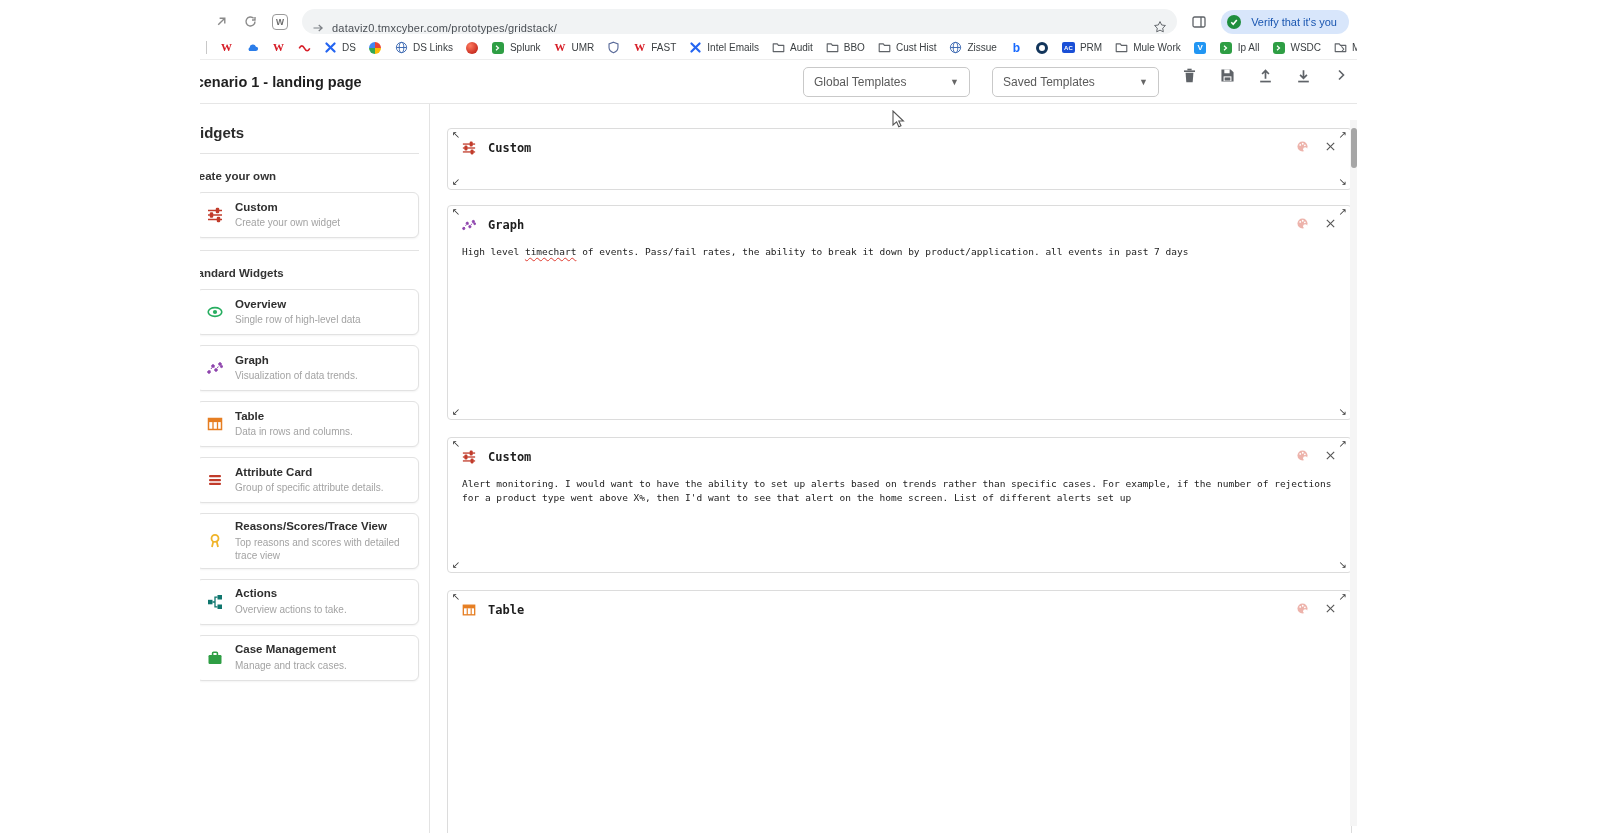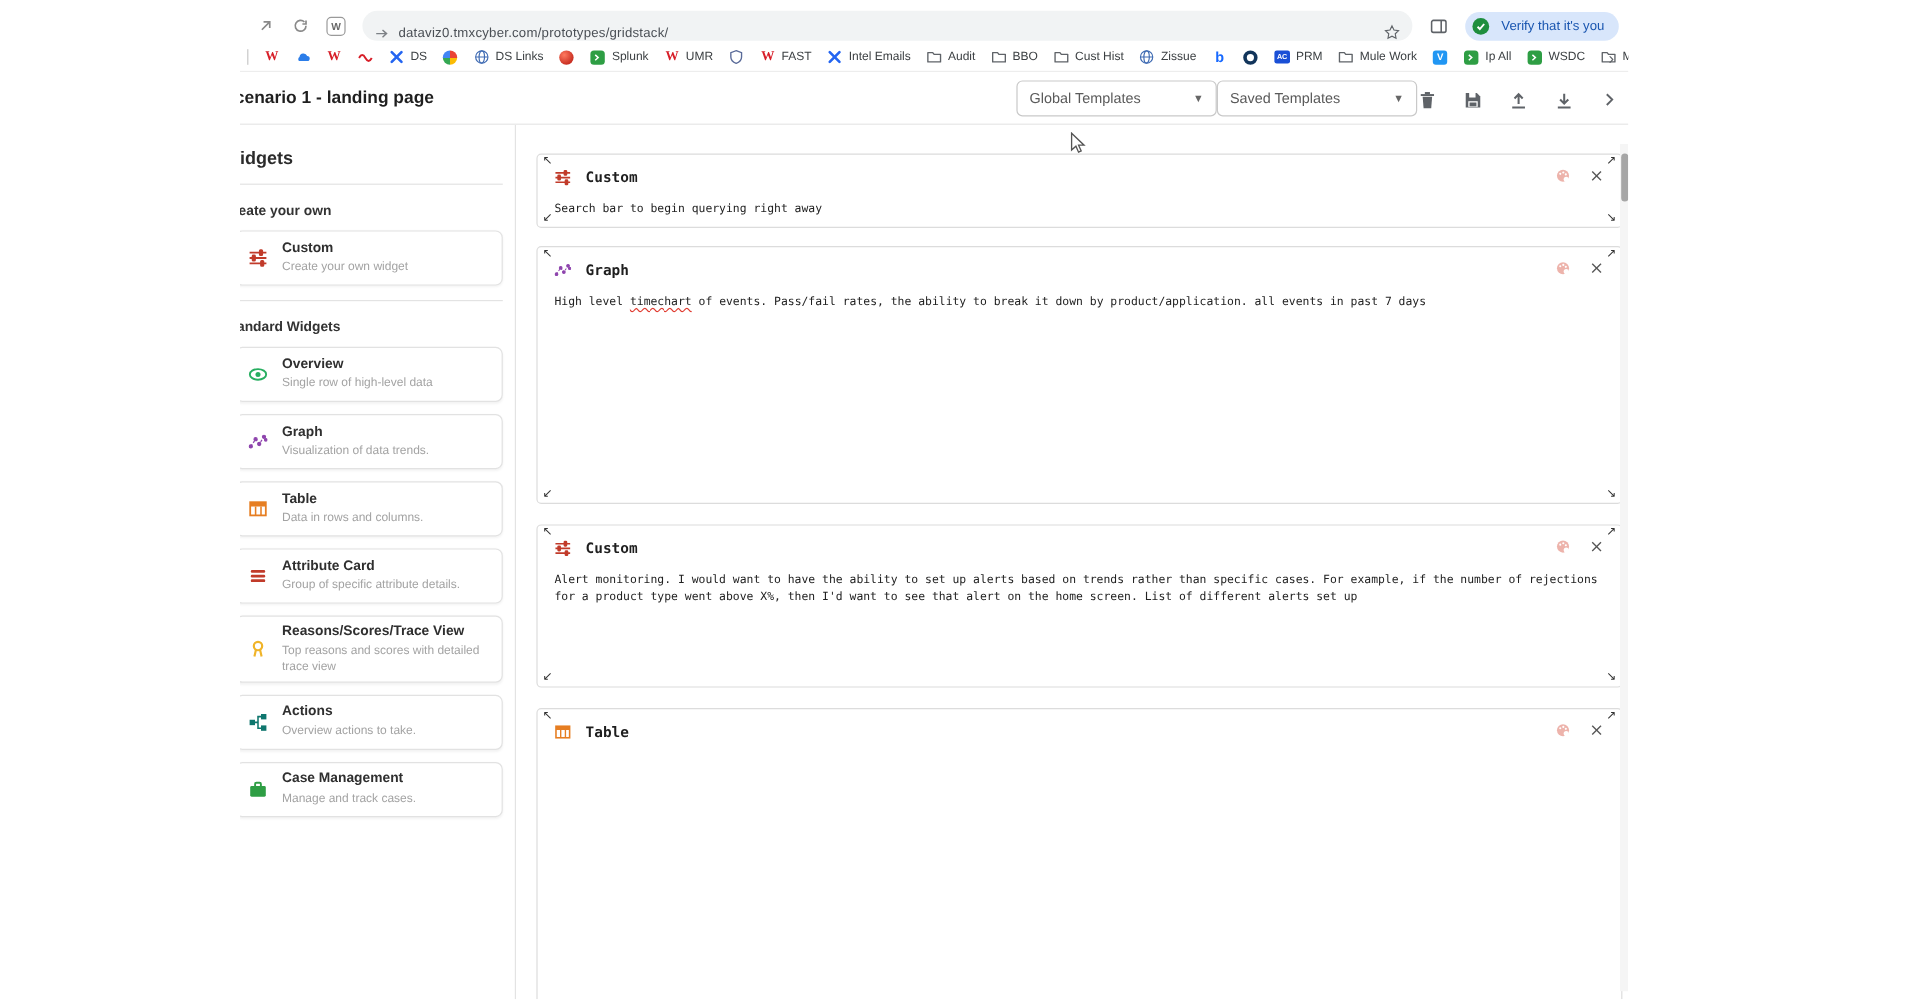--- a/index.html
+++ b/index.html
@@ -36,21 +36,21 @@
   .ring    { width:12px; height:12px; border:3.5px solid #12355b; border-radius:50%; }
   .badge-b { background:#1a4fd6; color:#fff; font-size:6px; font-weight:bold; width:15px; height:11px;
              border-radius:2px; display:inline-flex; align-items:center; justify-content:center; }
   .vlogo   { background:#2196f3; color:#fff; font-size:8px; font-weight:bold; width:12px; height:12px;
              border-radius:2.5px; display:inline-flex; align-items:center; justify-content:center; }
   .termg   { background:#2e9e44; border-radius:3px; display:inline-flex; align-items:center; justify-content:center; }
 
   
   .app-header { height:44px; display:flex; align-items:center; border-bottom:1px solid #e6e6e6; padding:0 8px 0 14px; }
   .page-title { font-size:14.5px; font-weight:bold; color:#1f1f1f; white-space:nowrap; }
-  .hdr-right { margin-left:auto; display:flex; align-items:flex-end; }
+  .hdr-right { margin-left:auto; display:flex; align-items:flex-start; gap:22px; }
   .select { width:167px; height:30px; border:1px solid #c9c9c9; border-radius:5px; display:flex; align-items:center;
             padding:0 10px; color:#5a5a5a; font-size:12px; background:#fff; }
   .select .caret { margin-left:auto; color:#666; font-size:9px; }
   .tool-icons { display:flex; gap:21px; align-items:center; }
 
   
   .app-body { display:flex; height:729px; position:relative; overflow:hidden; }
 
   .sidebar { width:258px; flex:none; border-right:1px solid #e3e3e3; padding:20px 10px 0 14px; }
   .sb-heading { font-size:15px; font-weight:bold; color:#2b2b2b; white-space:nowrap; }
@@ -539,21 +539,20 @@
         <span><span class="ic" style="width:13px;height:13px">
                     <svg width="13" height="13" viewBox="0 0 16 16">
                       <g stroke="#555" stroke-width="1.4">
                         <line x1="3.5" y1="3.5" x2="12.5" y2="12.5"></line>
                         <line x1="12.5" y1="3.5" x2="3.5" y2="12.5"></line>
                       </g>
                     </svg>
                   </span></span>
       </span>
     </div>
-    <div class="body">Search bar to begin querying right away</div>
   </div>
           <div class="gcard" style="height:215px;margin-top:15px">
     <span class="handle h-tl">↖</span>
     <span class="handle h-tr">↗</span>
     <span class="handle h-bl">↙</span>
     <span class="handle h-br">↘</span>
     <div class="hd">
       <span class="ic" style="width:14px;height:14px">
                 <svg width="14" height="14" viewBox="0 0 16 16">
                   <g fill="#8e44ad" stroke="#8e44ad">

